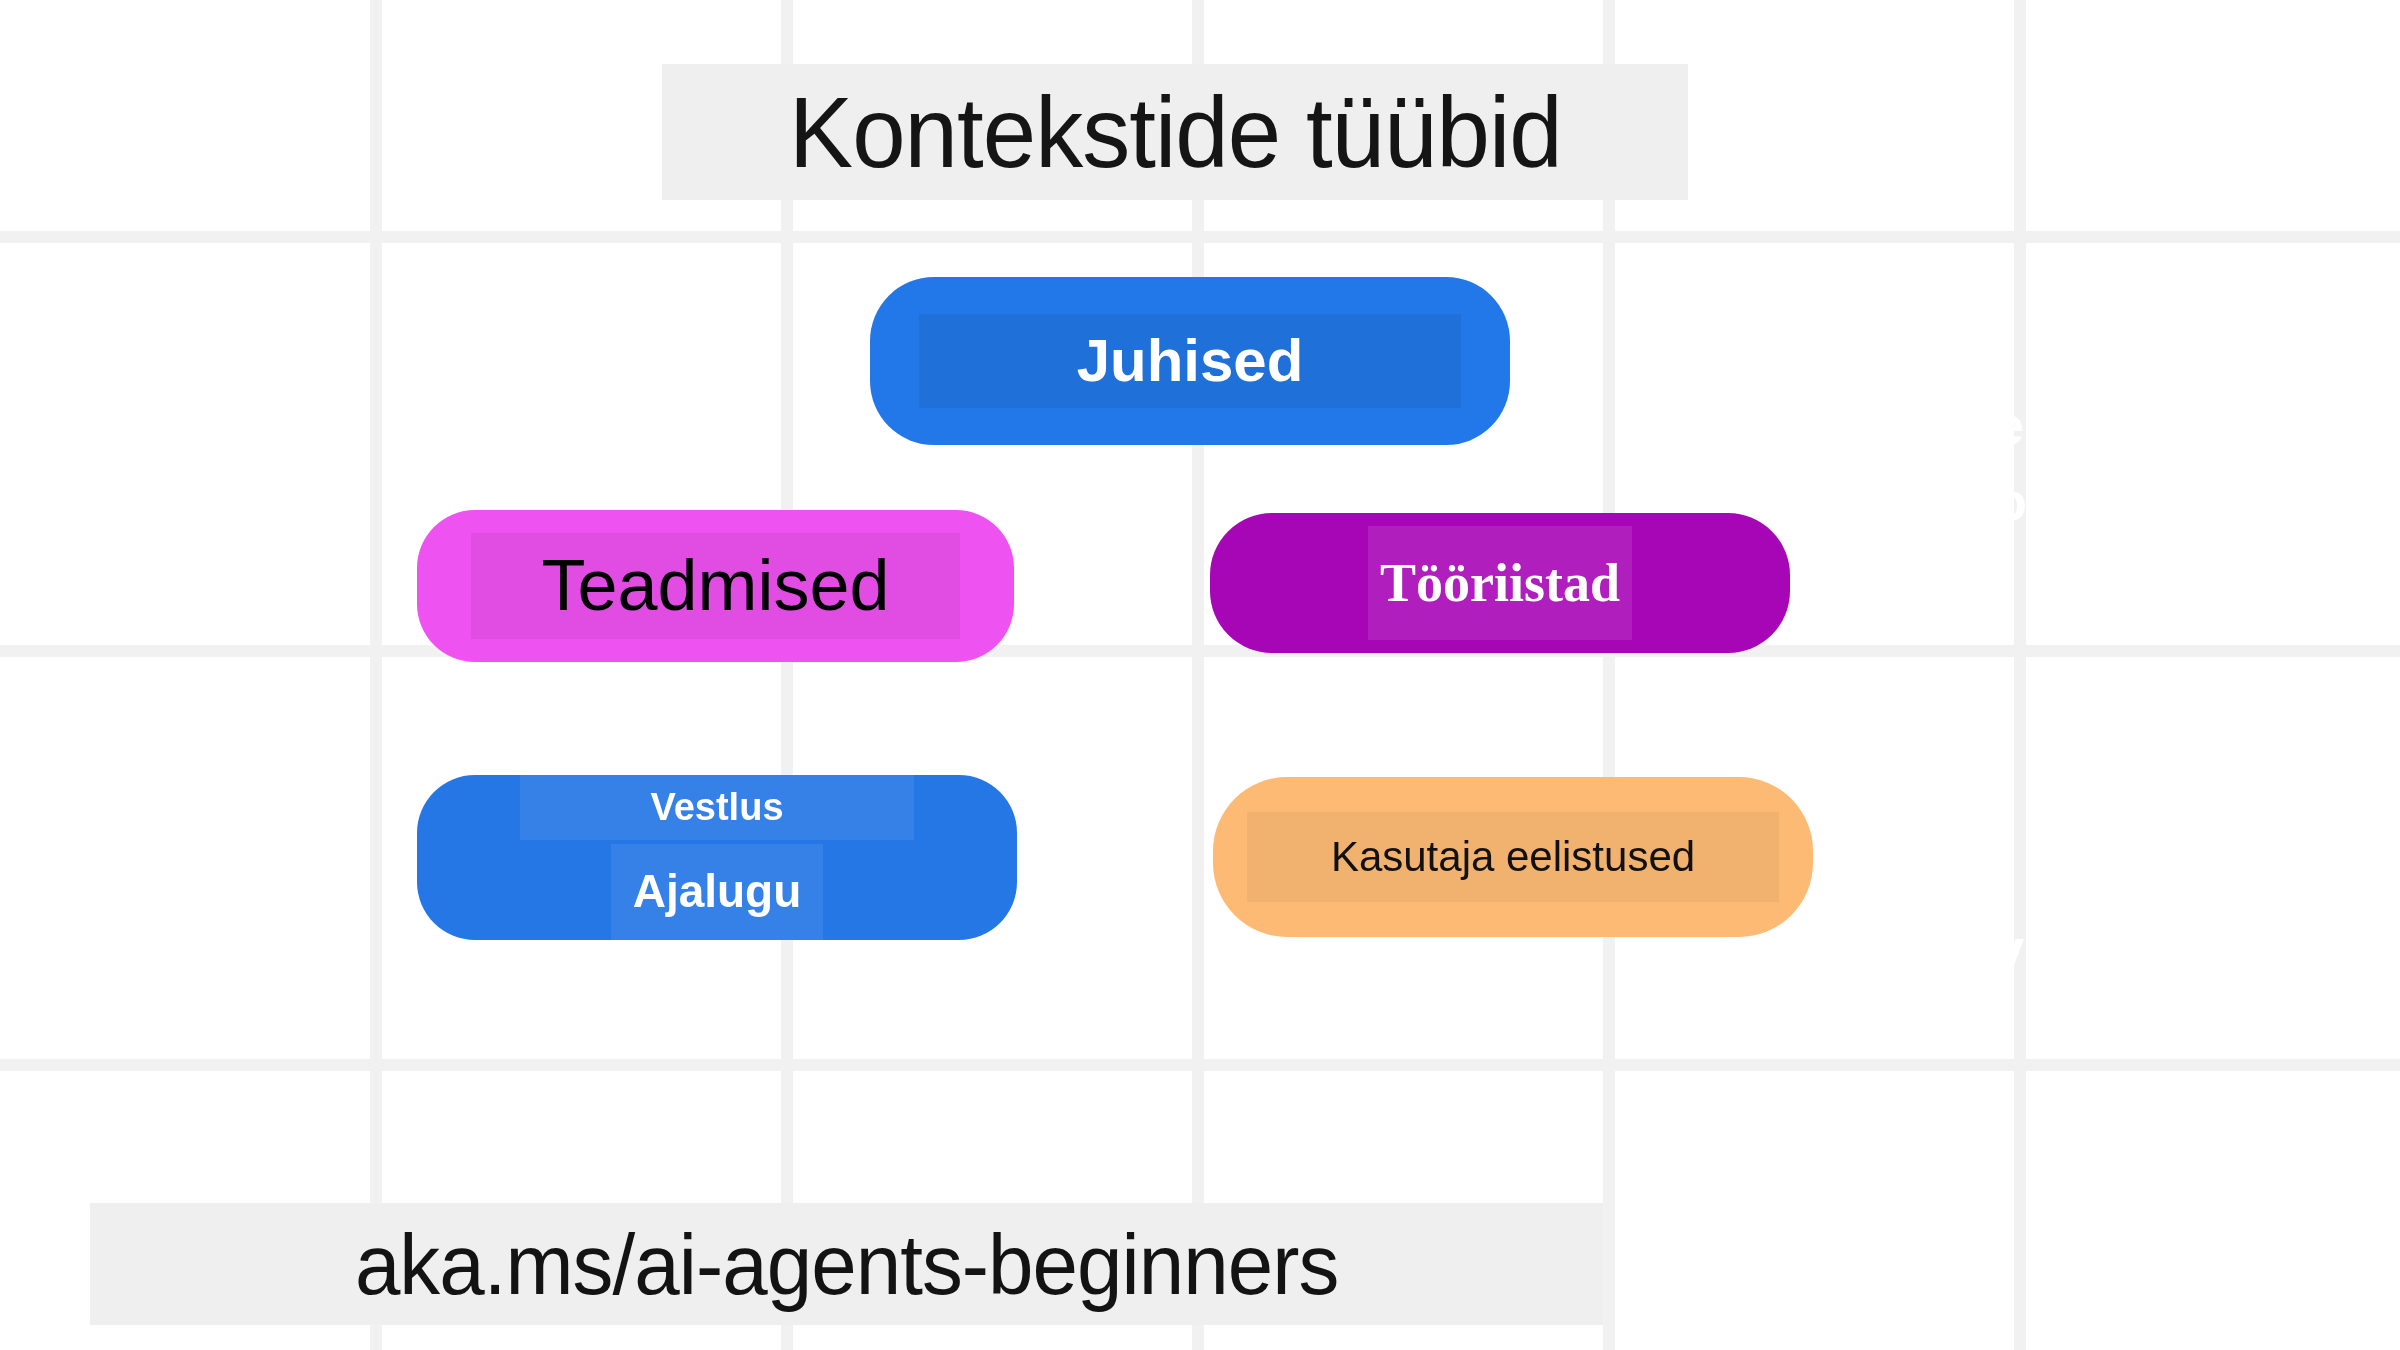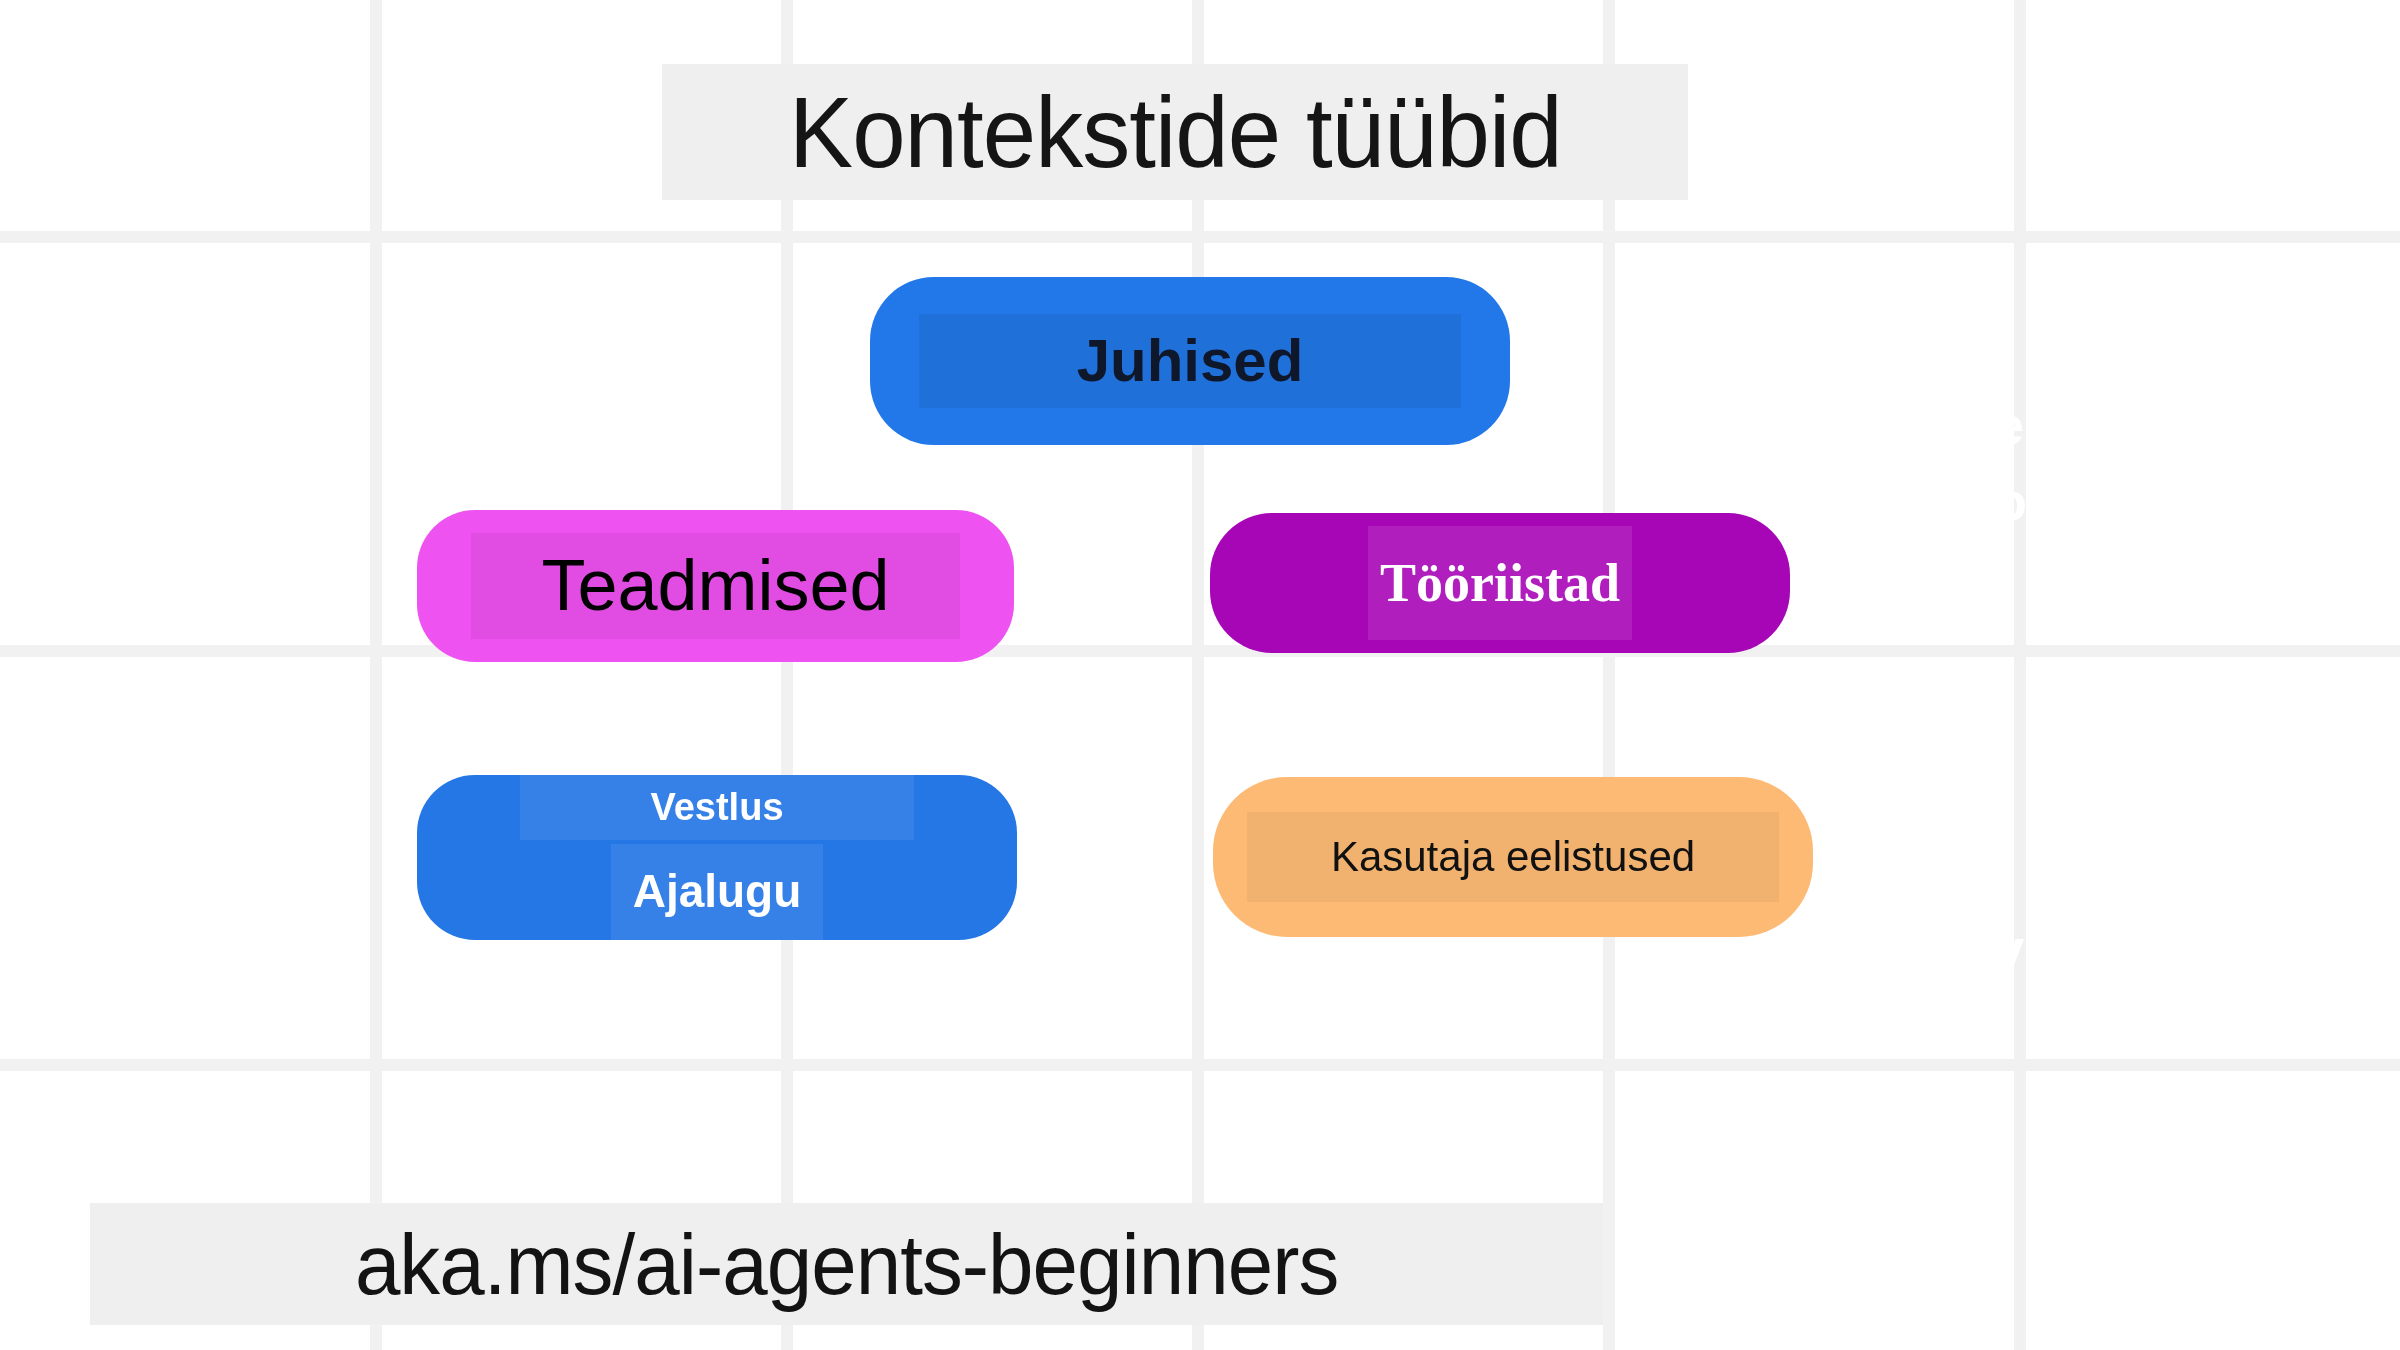--- a/index.html
+++ b/index.html
@@ -77,21 +77,21 @@
 
   <span class="ghost g1">e</span>
   <span class="ghost g2">o</span>
   <span class="ghost g3">y</span>
   <span class="ghost g4">s</span>
 
   <div class="panel title-panel">
     <span class="title-text">Kontekstide tüübid</span>
   </div>
 
-  <div class="node node-juhised" style="background-color: rgb(34, 120, 232); color: #0f172a;">
+  <div class="node node-juhised" style="background-color: rgb(34, 120, 232); color: #ffffff;">
     <span class="hl">Juhised</span>
   </div>
 
   <div class="node node-teadmised" style="background-color: rgb(238, 82, 240); color: #000000;">
     <span class="hl">Teadmised</span>
   </div>
 
   <div class="node node-tooriistad" style="background-color: rgb(167, 6, 182); color: rgb(255, 255, 255); font-family: Liberation Serif, serif;">
     <span class="hl">Tööriistad</span>
   </div>

